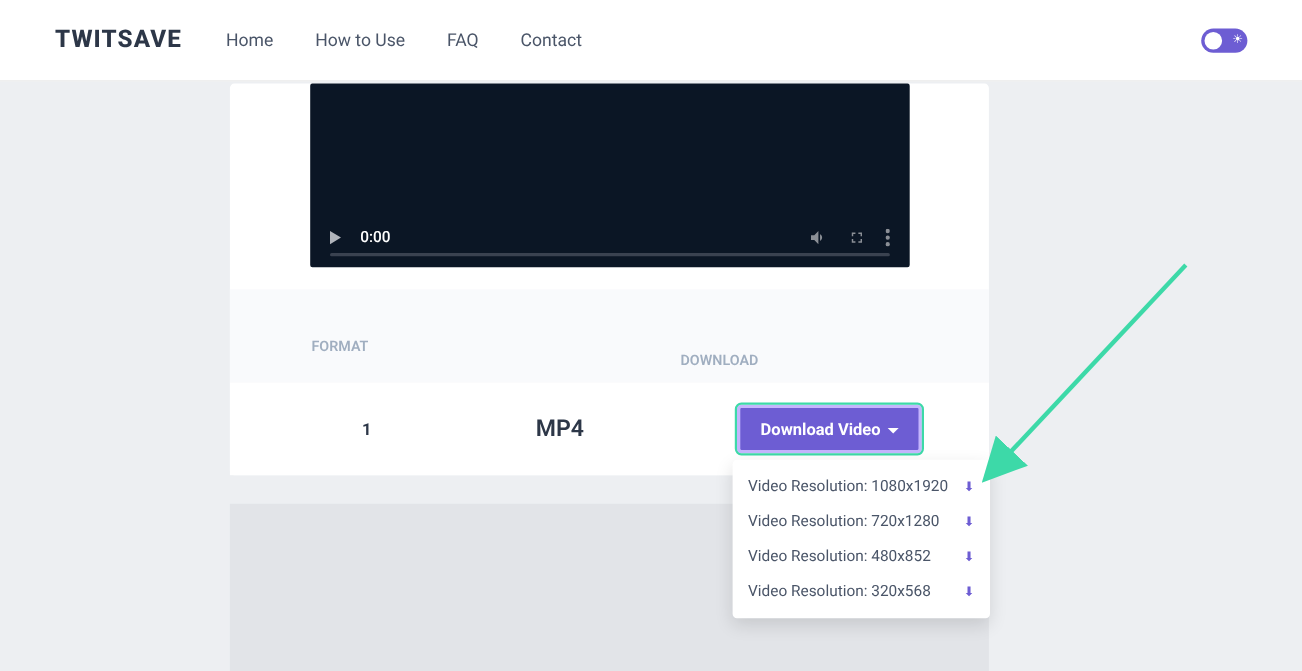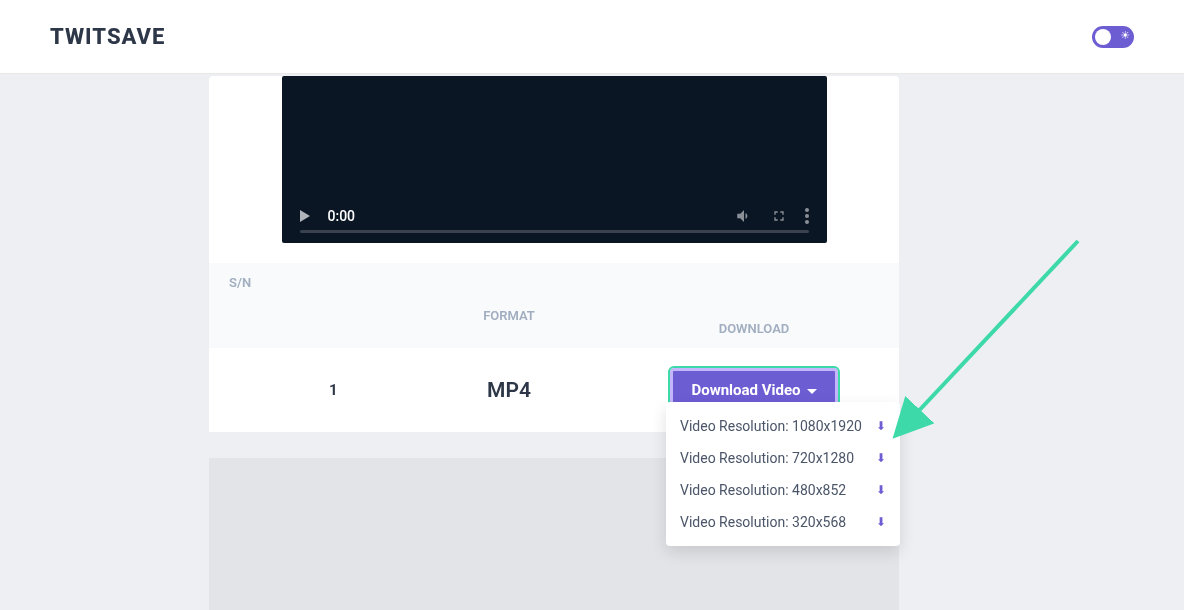--- a/index.html
+++ b/index.html
@@ -181,21 +181,21 @@
       width: 0;
       height: 0;
       border-left: 5px solid transparent;
       border-right: 5px solid transparent;
       border-top: 5px solid #fff;
       margin-top: 2px;
     }
     .dropdown {
       position: absolute;
       left: 666px;
-      top: 402px;
+      top: 418px;
       width: 234px;
       background: #fff;
       box-shadow: 0 6px 16px rgba(0,0,0,0.12);
       border-radius: 4px;
       padding: 8px 0;
       z-index: 10;
     }
     .dropdown-item {
       padding: 8px 14px;
       font-size: 14px;
@@ -224,20 +224,26 @@
       pointer-events: none;
       z-index: 20;
     }
   </style>
 </head>
 <body>
 
 <div class="header">
   <div class="header-left">
     <div class="logo">TWITSAVE</div>
+    <div class="nav">
+      <div class="nav-item">Home</div>
+      <div class="nav-item">How to Use</div>
+      <div class="nav-item">FAQ</div>
+      <div class="nav-item">Contact</div>
+    </div>
   </div>
   <div class="toggle">
     <div class="toggle-knob"></div>
     <div class="toggle-icon">☀</div>
   </div>
 </div>
 
 <div class="content-card">
   <div class="video-box">
     <div class="video-controls">
@@ -259,21 +265,20 @@
             <circle cx="2" cy="2" r="2"></circle>
             <circle cx="2" cy="8" r="2"></circle>
             <circle cx="2" cy="14" r="2"></circle>
           </svg>
       </div>
     </div>
     <div class="video-progress"></div>
   </div>
 
   <div class="table-header">
-    <div class="col-sn">S/N</div>
     <div class="col-format">FORMAT</div>
     <div class="col-download">DOWNLOAD</div>
   </div>
 
   <div class="table-row">
     <div class="row-sn">1</div>
     <div class="row-format">MP4</div>
     <div class="row-download">
       <div class="download-btn">
         <span>Download Video</span>

